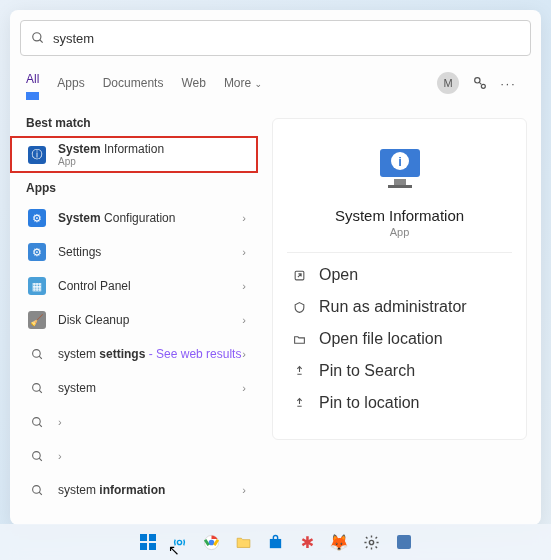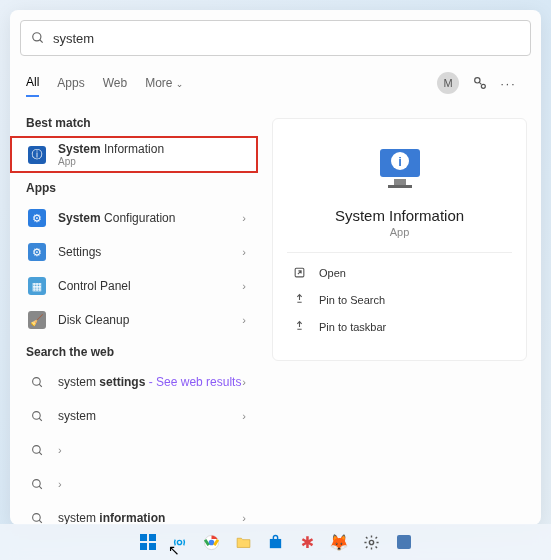--- a/index.html
+++ b/index.html
@@ -2,21 +2,21 @@
 <html><head>
 <meta charset="utf-8">
 <style>
 * { margin: 0; padding: 0; box-sizing: border-box; font-family: 'Segoe UI', sans-serif; }
 body { width: 551px; height: 560px; background: linear-gradient(135deg, #e8f0f8 0%, #d8e8f5 50%, #e5eef5 100%); overflow: hidden; position: relative; }
 .search-panel { margin: 10px 10px 0 10px; background: #fdfdfd; border-radius: 8px; box-shadow: 0 4px 20px rgba(0,0,0,0.08); height: 515px; display: flex; flex-direction: column; }
 .search-box { margin: 10px; border: 1px solid #d0d0d0; border-radius: 4px; height: 36px; display: flex; align-items: center; padding: 0 10px; background: #fff; }
 .search-input { border: none; outline: none; flex: 1; font-size: 13px; margin-left: 8px; color: #333; }
 .tabs-row { display: flex; align-items: center; padding: 0 16px; height: 34px; border-bottom: 0; }
 .tab { font-size: 12px; color: #666; margin-right: 18px; cursor: pointer; padding: 6px 0; }
-.tab.active { color: #000000; border-bottom: 2px solid #3b82f6; }
+.tab.active { color: #4c1d95; border-bottom: 8px solid #3b82f6; }
 .tabs-spacer { flex: 1; }
 .avatar { width: 22px; height: 22px; border-radius: 50%; background: #d8d8d8; color: #555; font-size: 11px; display: flex; align-items: center; justify-content: center; margin-right: 10px; }
 .icon-btn { width: 22px; height: 22px; display: flex; align-items: center; justify-content: center; margin-right: 6px; cursor: pointer; color: #555; }
 .body-area { display: flex; flex: 1; overflow: hidden; }
 .left-col { width: 248px; padding: 8px 0 0 0; overflow-y: auto; }
 .right-col { flex: 1; padding: 18px 14px 0 14px; }
 .section-title { font-size: 12px; font-weight: 600; color: #333; padding: 8px 16px 6px 16px; }
 .result-item { display: flex; align-items: center; padding: 6px 12px 6px 16px; cursor: pointer; position: relative; }
 .result-item.highlighted { outline: 2px solid #d93025; outline-offset: -2px; background: #fff; }
 .result-icon { width: 22px; height: 22px; display: flex; align-items: center; justify-content: center; margin-right: 10px; font-size: 14px; }
@@ -24,21 +24,21 @@
 .result-sub { font-size: 10px; color: #888; display: block; }
 .chevron { color: #888; font-size: 11px; }
 .see-web { color: #8b5cf6; }
 .preview-card { background: #fff; border: 1px solid #eee; border-radius: 6px; padding: 20px 14px; text-align: center; }
 .preview-icon { width: 56px; height: 56px; margin: 0 auto 12px auto; display: flex; align-items: center; justify-content: center; }
 .preview-title { font-size: 15px; color: #222; margin-bottom: 2px; }
 .preview-sub { font-size: 11px; color: #888; margin-bottom: 14px; }
 .preview-div { border-top: 1px solid #eee; margin: 10px 0 6px 0; }
 .action-item { display: flex; align-items: center; padding: 7px 2px; cursor: pointer; text-align: left; }
 .action-icon { width: 20px; color: #555; font-size: 12px; margin-right: 10px; display: flex; justify-content: center; }
-.action-text { font-size: 11px; color: #333; }
+.action-text { font-size: 16px; color: #333; }
 .taskbar { position: absolute; bottom: 0; left: 0; right: 0; height: 36px; background: rgba(240,245,250,0.85); backdrop-filter: blur(8px); display: flex; align-items: center; justify-content: center; gap: 4px; }
 .tb-item { width: 28px; height: 28px; display: flex; align-items: center; justify-content: center; border-radius: 4px; cursor: pointer; font-size: 16px; }
 .cursor { position: absolute; bottom: 2px; left: 168px; font-size: 14px; color: #000; pointer-events: none; }
 b { font-weight: 600; }
 .sq { width:18px; height:18px; border-radius:3px; display:flex; align-items:center; justify-content:center; font-size:11px; color:#fff; }
 </style>
 </head>
 <body>
 
 <div class="search-panel">
@@ -47,20 +47,21 @@
     <svg width="14" height="14" viewBox="0 0 24 24" fill="none" stroke="#666" stroke-width="2">
         <circle cx="10" cy="10" r="7"></circle>
         <line x1="20" y1="20" x2="15" y2="15"></line>
       </svg>
     <input class="search-input" value="system" style="">
   </div>
 
   <div class="tabs-row">
     <div class="tab active">All</div>
     <div class="tab">Apps</div>
+    <div class="tab">Documents</div>
     <div class="tab">Web</div>
     <div class="tab"><span>More</span> <span style="font-size:9px">⌄</span></div>
     <div class="tabs-spacer"></div>
     <div class="avatar">M</div>
     <div class="icon-btn">
         <svg width="16" height="16" viewBox="0 0 24 24" fill="none" stroke="#555" stroke-width="1.8">
           <circle cx="8" cy="8" r="4"></circle>
           <circle cx="17" cy="17" r="3"></circle>
           <line x1="11" y1="11" x2="14" y2="14"></line>
         </svg>
@@ -106,21 +107,20 @@
         <div class="chevron">›</div>
       </div>
       <div class="result-item">
         <div class="result-icon">
             <div class="sq" style="background:#888">🧹</div>
           </div>
         <div class="result-text"><span>Disk Cleanup</span></div>
         <div class="chevron">›</div>
       </div>
 
-      <div class="section-title">Search the web</div>
 
       <div class="result-item">
         <div class="result-icon">
             <svg width="13" height="13" viewBox="0 0 24 24" fill="none" stroke="#666" stroke-width="2">
               <circle cx="10" cy="10" r="7"></circle>
               <line x1="20" y1="20" x2="15" y2="15"></line>
             </svg>
           </div>
         <div class="result-text"><span>system</span><b> settings</b><span class="see-web"> - See web results</span></div>
         <div class="chevron">›</div>
@@ -186,32 +186,48 @@
               <svg width="13" height="13" viewBox="0 0 24 24" fill="none" stroke="#555" stroke-width="2">
                 <rect x="4" y="4" width="16" height="16" rx="2"></rect>
                 <path d="M9 15l6-6M10 9h5v5"></path>
               </svg>
             </div>
           <div class="action-text">Open</div>
         </div>
         <div class="action-item">
           <div class="action-icon">
               <svg width="13" height="13" viewBox="0 0 24 24" fill="none" stroke="#555" stroke-width="2">
+                <path d="M12 3l8 4v5c0 5-3.5 8-8 9-4.5-1-8-4-8-9V7l8-4z"></path>
+              </svg>
+            </div>
+          <div class="action-text">Run as administrator</div>
+        </div>
+        <div class="action-item">
+          <div class="action-icon">
+              <svg width="13" height="13" viewBox="0 0 24 24" fill="none" stroke="#555" stroke-width="2">
+                <path d="M3 7h6l2 2h10v10H3z"></path>
+              </svg>
+            </div>
+          <div class="action-text">Open file location</div>
+        </div>
+        <div class="action-item">
+          <div class="action-icon">
+              <svg width="13" height="13" viewBox="0 0 24 24" fill="none" stroke="#555" stroke-width="2">
                 <path d="M12 3v10M8 7l4-4 4 4M8 17h8"></path>
               </svg>
             </div>
           <div class="action-text">Pin to Search</div>
         </div>
         <div class="action-item">
           <div class="action-icon">
               <svg width="13" height="13" viewBox="0 0 24 24" fill="none" stroke="#555" stroke-width="2">
                 <path d="M12 3v10M8 7l4-4 4 4M8 17h8"></path>
               </svg>
             </div>
-          <div class="action-text">Pin to taskbar</div>
+          <div class="action-text">Pin to location</div>
         </div>
       </div>
     </div>
   </div>
 </div>
 
 <div class="taskbar">
   <div class="tb-item">
       <svg width="18" height="18" viewBox="0 0 18 18">
         <rect x="1" y="1" width="7" height="7" fill="#0078d4"></rect>

